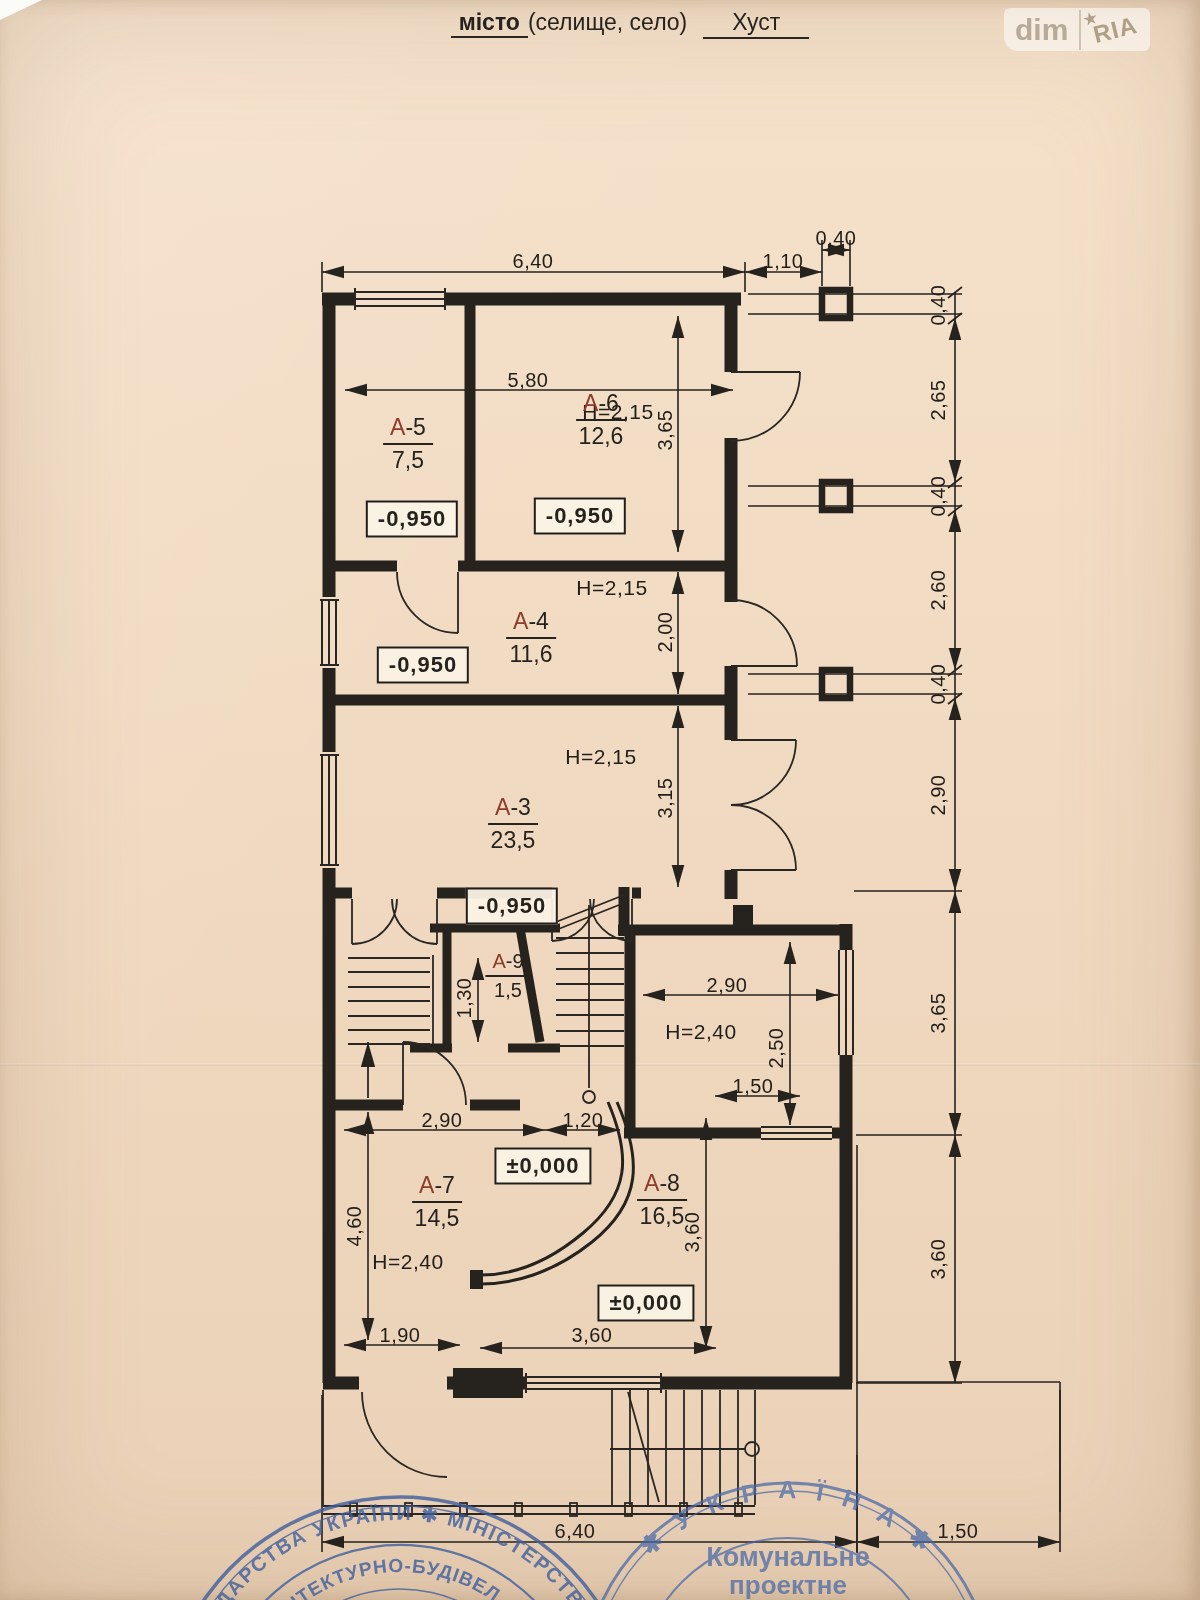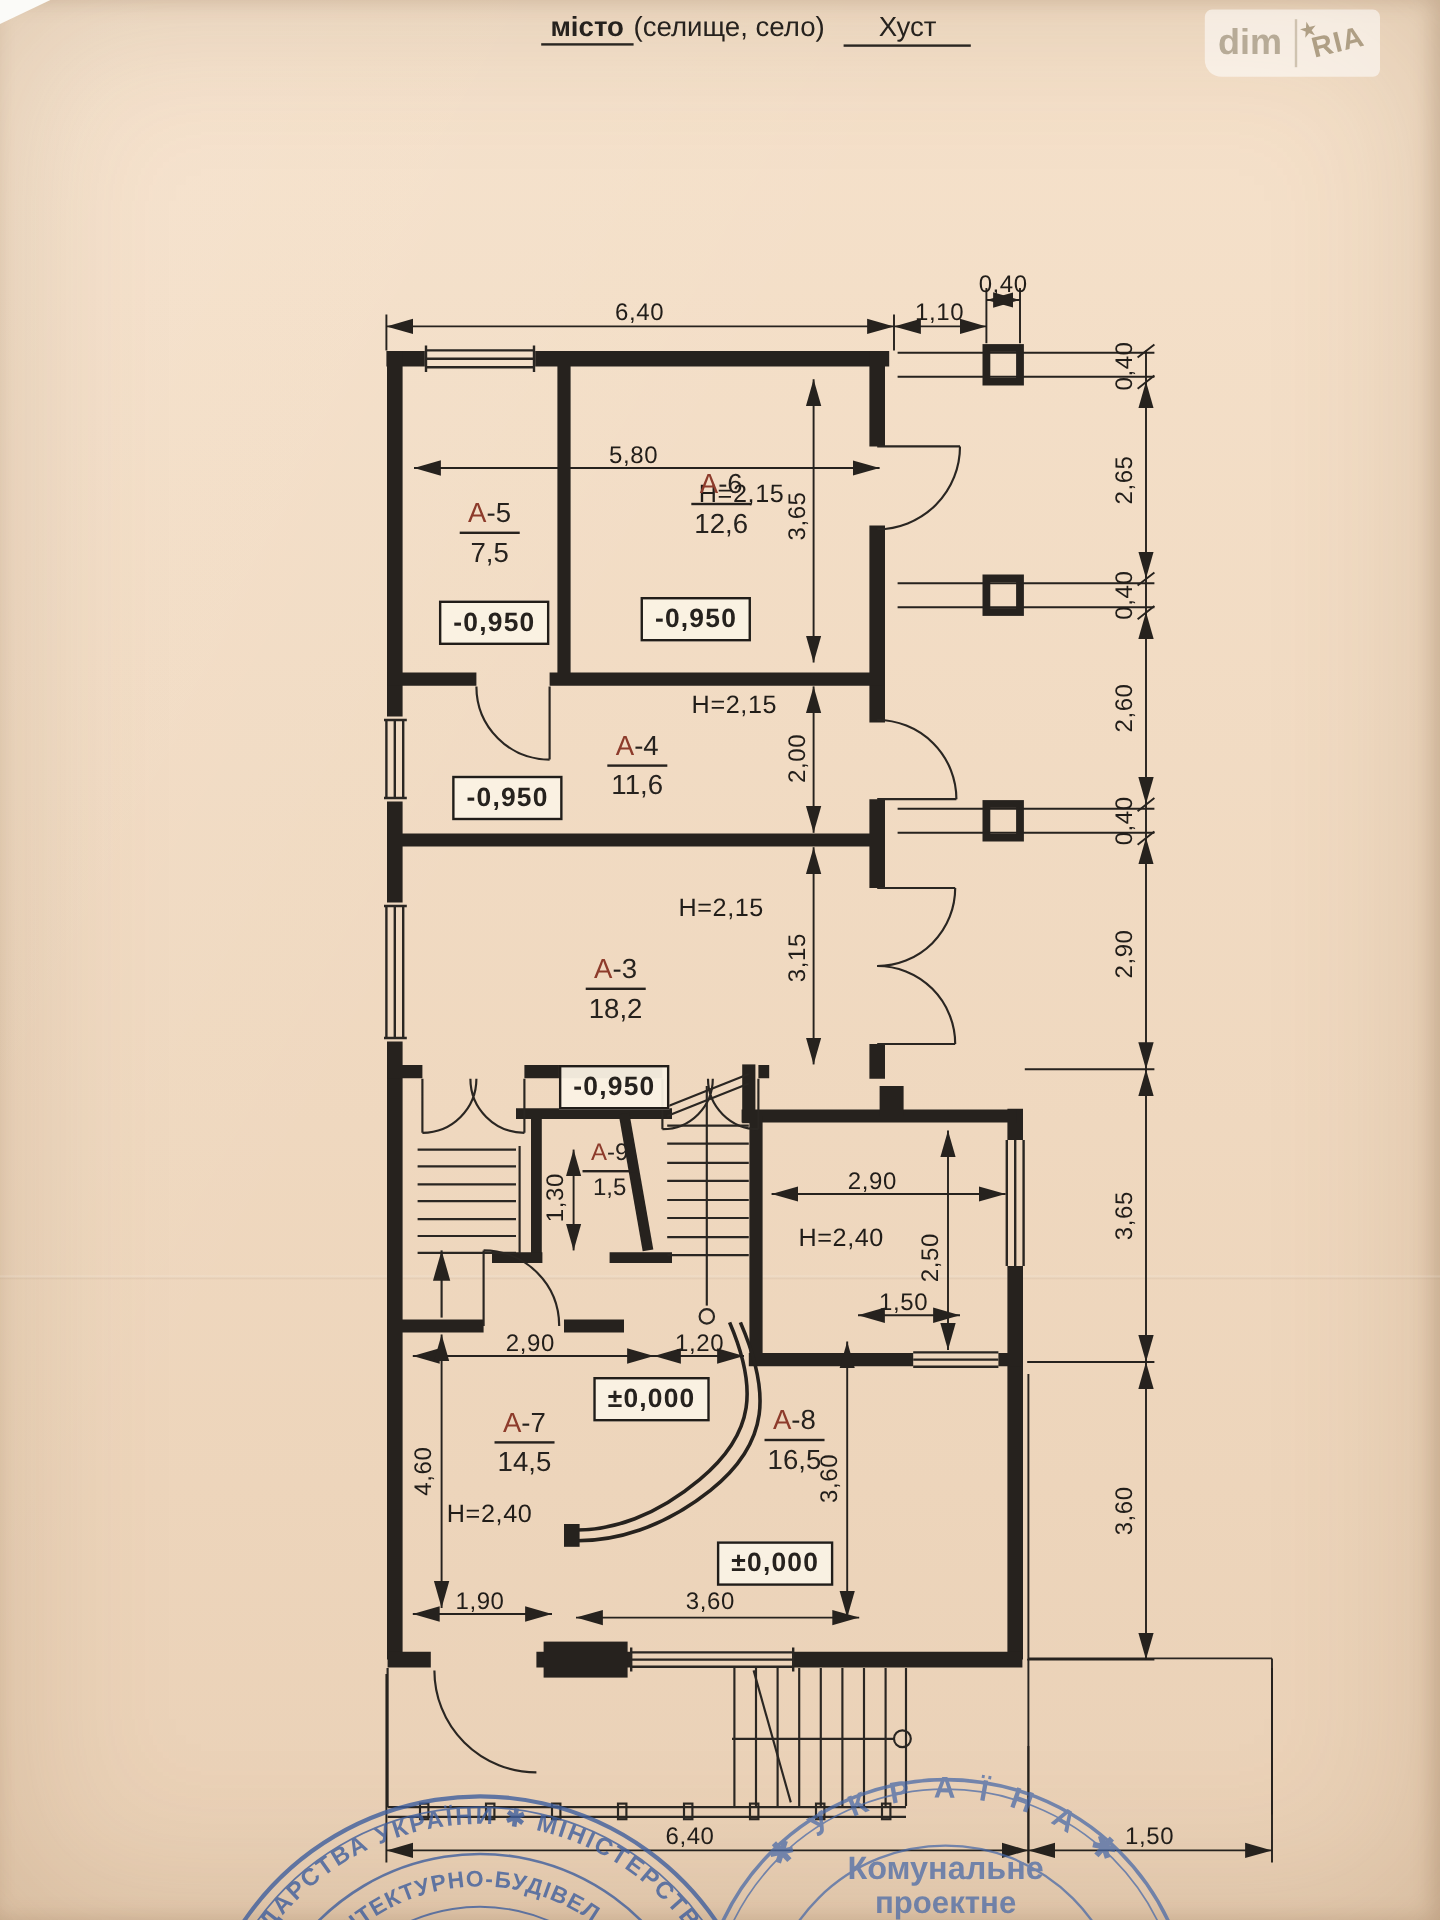--- a/index.html
+++ b/index.html
@@ -20,21 +20,21 @@
   .t1{font-size:31px;font-weight:bold;letter-spacing:2px;}
   .t2{font-size:28px;font-weight:bold;margin-top:4px;letter-spacing:1px;}
   .t3{font-size:23px;margin-top:6px;}
   .t4{font-size:23px;margin-top:3px;}
   .t5{font-size:22px;margin-top:3px;}
   .u{border-bottom:2px solid #2a2622;padding:0 8px 1px;}
   .b{font-weight:bold;}
   .gap{display:inline-block;width:16px;}
 
   
-  #wm{position:absolute;left:1004px;top:8px;width:146px;height:56px;display:flex;
+  #wm{position:absolute;left:1004px;top:8px;width:146px;height:43px;display:flex;
       background:rgba(255,255,255,.55);border-radius:6px 6px 6px 14px;align-items:center;}
   #wm .wl{flex:1.1;text-align:center;font-size:30px;color:#b7ab97;font-weight:bold;}
   #wm .sep{width:2px;height:40px;background:rgba(175,160,135,.55);}
   #wm .wr{flex:1;text-align:center;font-size:24px;font-weight:bold;color:#af9f85;
           transform:rotate(-14deg);letter-spacing:1px;position:relative;}
   #wm .star{position:absolute;left:6px;top:-12px;font-size:15px;color:#af9f85;}
 
   
   .dim{position:absolute;font-size:20px;color:#211d19;letter-spacing:.5px;white-space:nowrap;
        transform:translate(-50%,-50%);}
@@ -282,21 +282,21 @@
 <div class="room" style="left:601px;top:390px;">
   <div class="rid"><span class="rlet">А</span><span>-6</span></div>
   <div class="rarea">12,6</div>
 </div>
 <div class="room" style="left:531px;top:608px;">
   <div class="rid"><span class="rlet">А</span><span>-4</span></div>
   <div class="rarea">11,6</div>
 </div>
 <div class="room" style="left:513px;top:794px;">
   <div class="rid"><span class="rlet">А</span><span>-3</span></div>
-  <div class="rarea">18,2</div>
+  <div class="rarea">23,5</div>
 </div>
 <div class="room small" style="left:508px;top:950px;">
   <div class="rid"><span class="rlet">А</span><span>-9</span></div>
   <div class="rarea">1,5</div>
 </div>
 <div class="room" style="left:437px;top:1172px;">
   <div class="rid"><span class="rlet">А</span><span>-7</span></div>
   <div class="rarea">14,5</div>
 </div>
 <div class="room" style="left:662px;top:1170px;">

